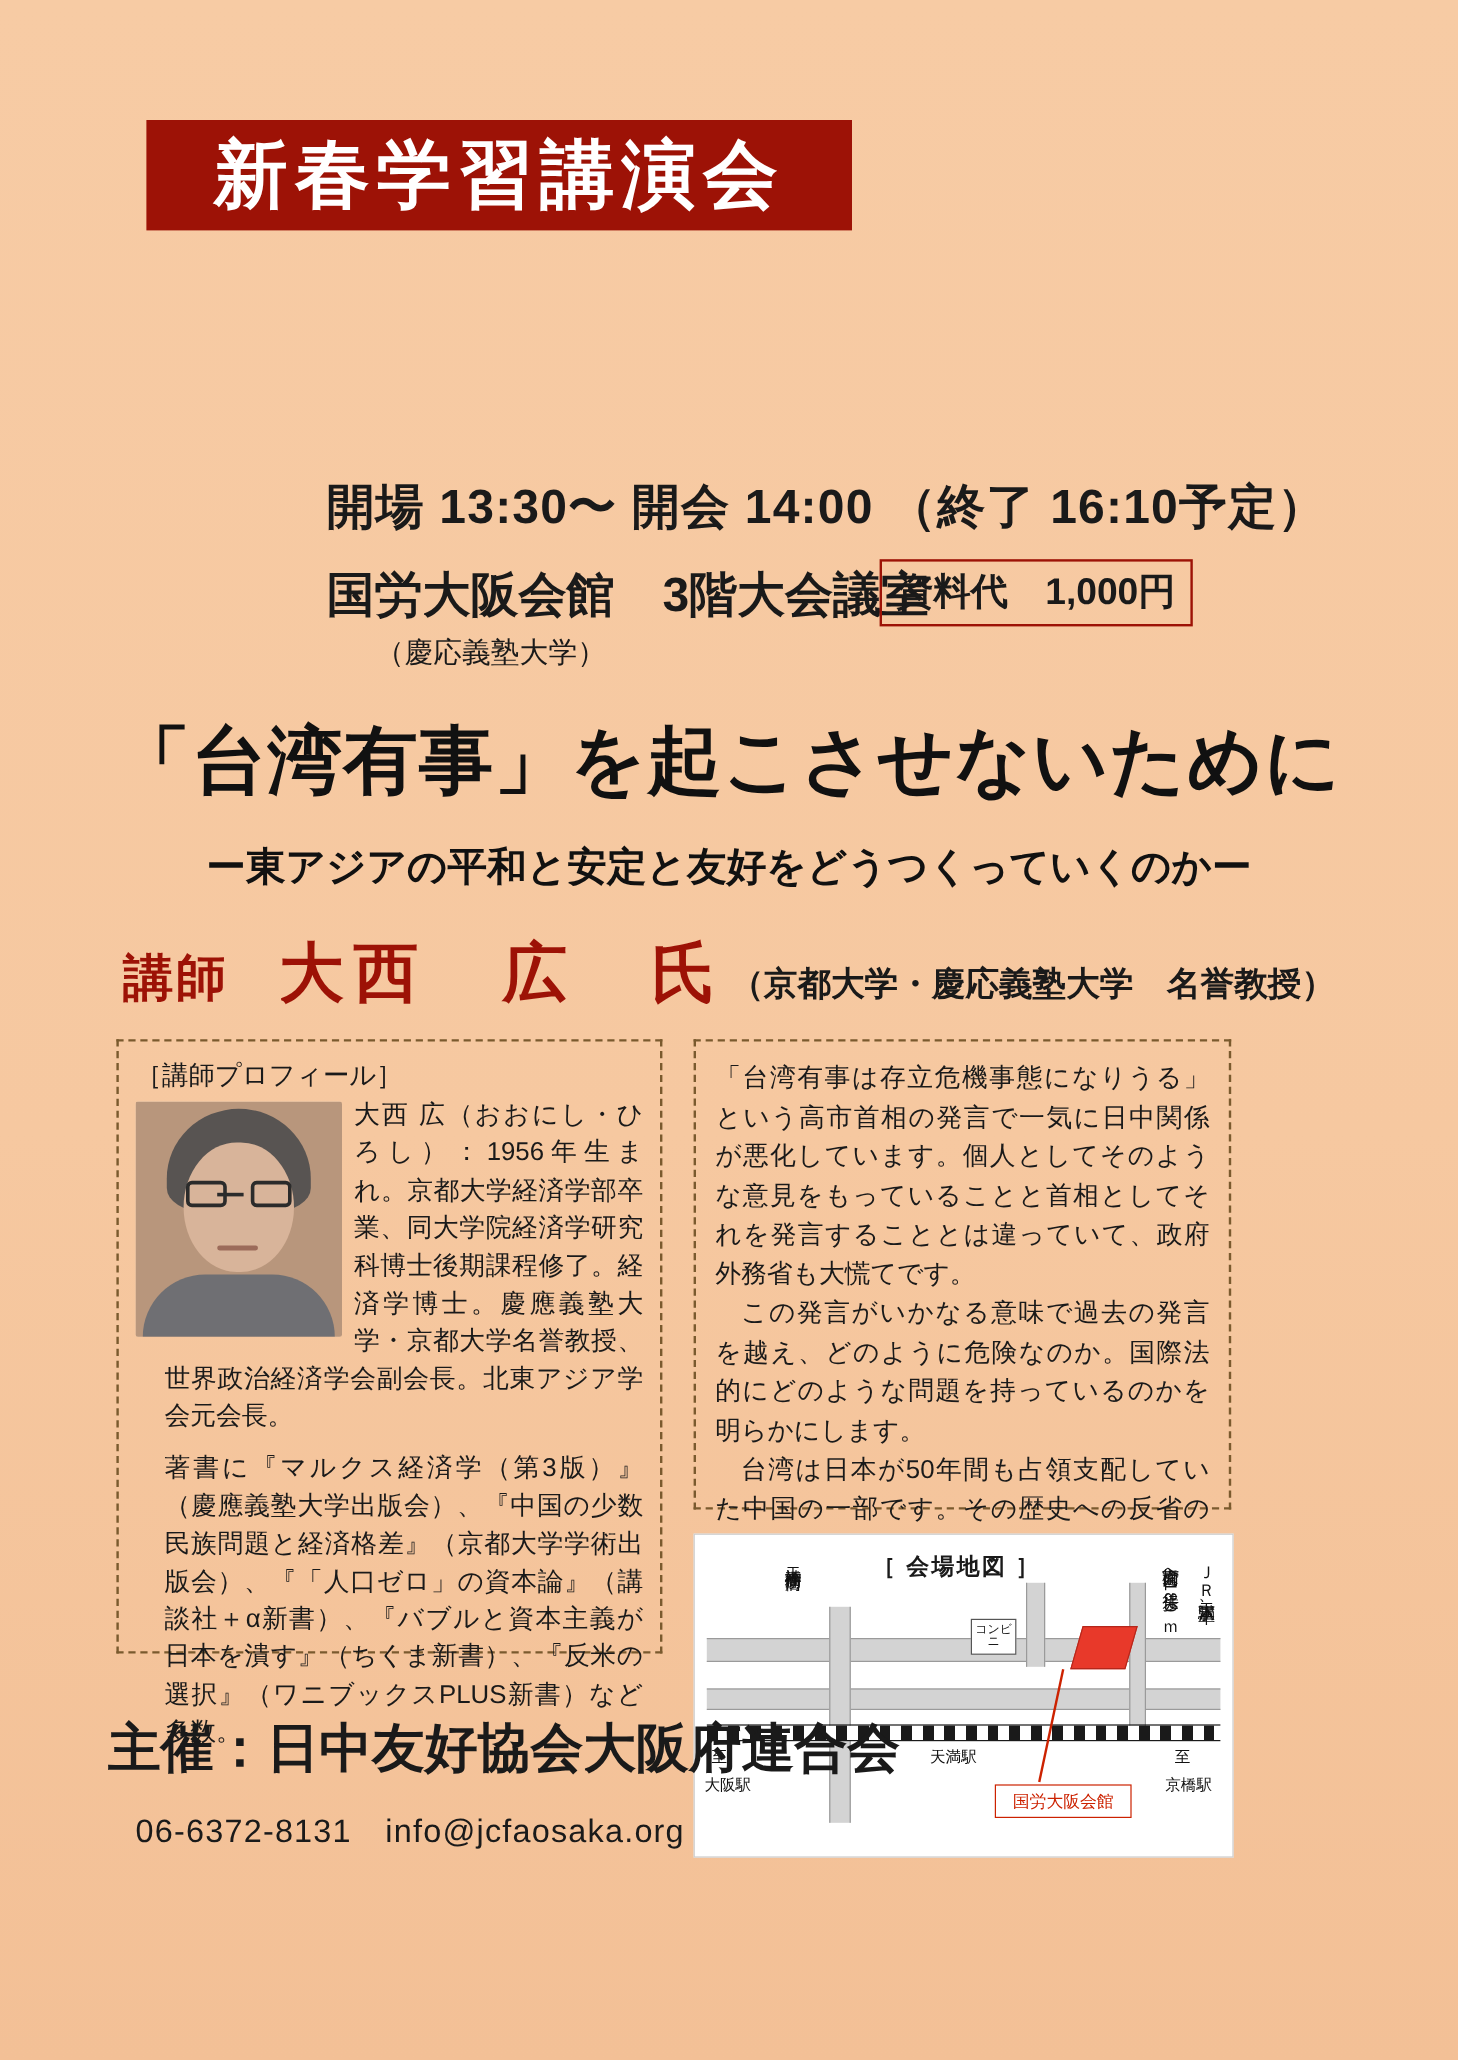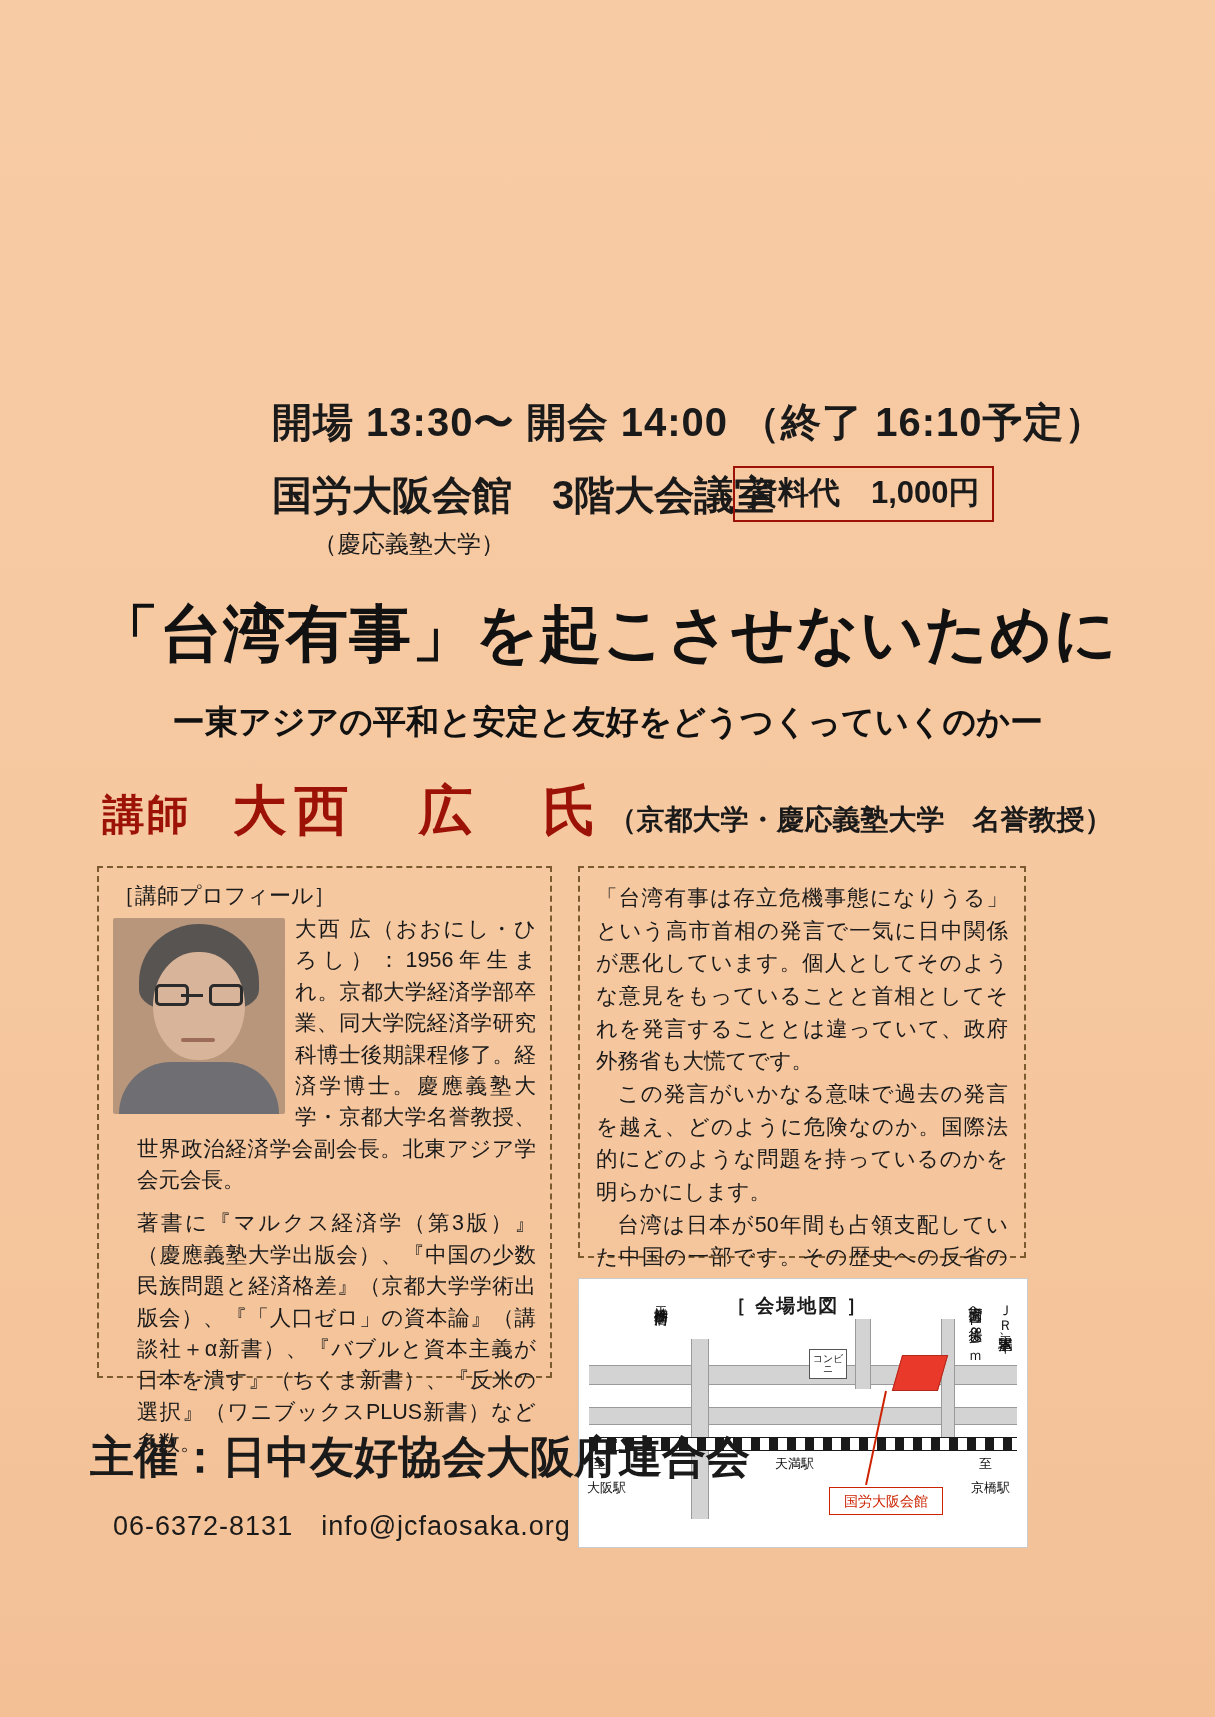--- a/index.html
+++ b/index.html
@@ -421,20 +421,23 @@
     color: #1a1a1a;
     letter-spacing: 1px;
     white-space: nowrap;
   }
 </style>
 </head>
 <body>
 
 <div class="poster">
 
+  <div class="title-banner">
+    <span>新春学習講演会</span>
+  </div>
 
 
   <div class="time-line">開場 13:30〜  開会 14:00 （終了 16:10予定）</div>
   <div class="venue-line">国労大阪会館　3階大会議室</div>
   <div class="fee-box">資料代　1,000円</div>
   <div class="map-note">（慶応義塾大学）</div>
 
   <div class="theme">「台湾有事」を起こさせないために</div>
   <div class="subtheme">ー東アジアの平和と安定と友好をどうつくっていくのかー</div>
 

